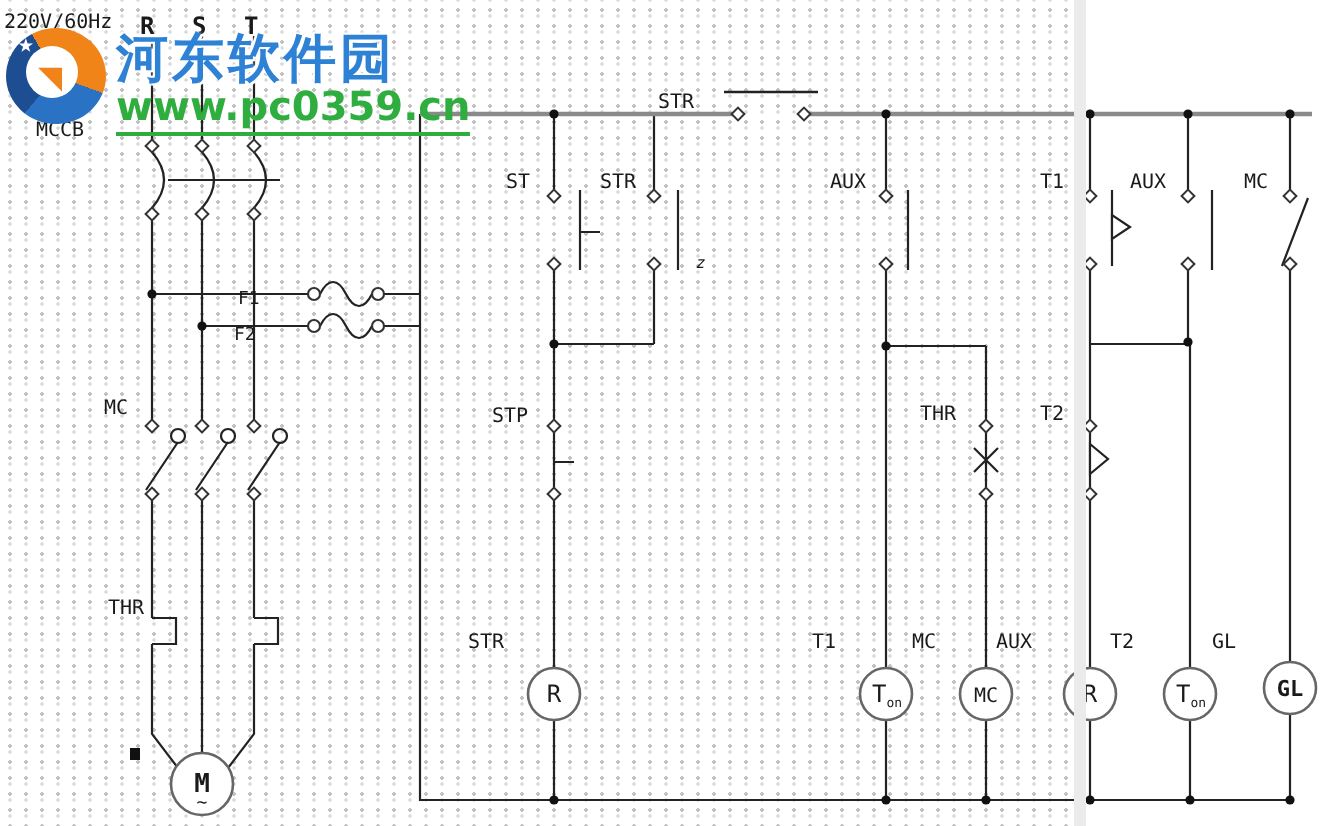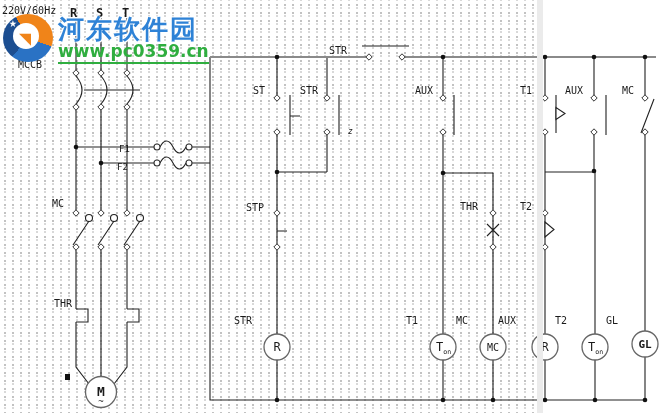--- a/index.html
+++ b/index.html
@@ -34,21 +34,21 @@
     background:#ffffff;
   }
   .wm-star{position:absolute;left:6px;top:1px;color:#ffffff;font-size:13px;z-index:2;}
   .wm-arrow{position:absolute;left:16px;top:12px;color:#f08419;font-size:20px;font-weight:bold;z-index:2;}
   .wm-name{
     position:absolute;left:55px;top:0px;font-size:26px;font-weight:bold;color:#2e82d6;
     font-family:"DejaVu Sans","Liberation Sans",sans-serif;letter-spacing:2px;white-space:nowrap;
     text-shadow:0 0 2px #fff,1px 1px 0 #fff,-1px -1px 0 #fff;
   }
   .wm-url{
-    position:absolute;left:55px;top:29px;font-size:17px;font-weight:bold;color:#2fae3f;
+    position:absolute;left:55px;top:29px;font-size:20px;font-weight:bold;color:#2fae3f;
     font-family:"DejaVu Sans","Liberation Sans",sans-serif;white-space:nowrap;
     border-bottom:2px solid #2fae3f;padding-bottom:1px;
   }
 </style>
 </head>
 <body>
 
 <div class="canvas">
 
   <svg width="663" height="413" viewBox="0 0 663 413">

